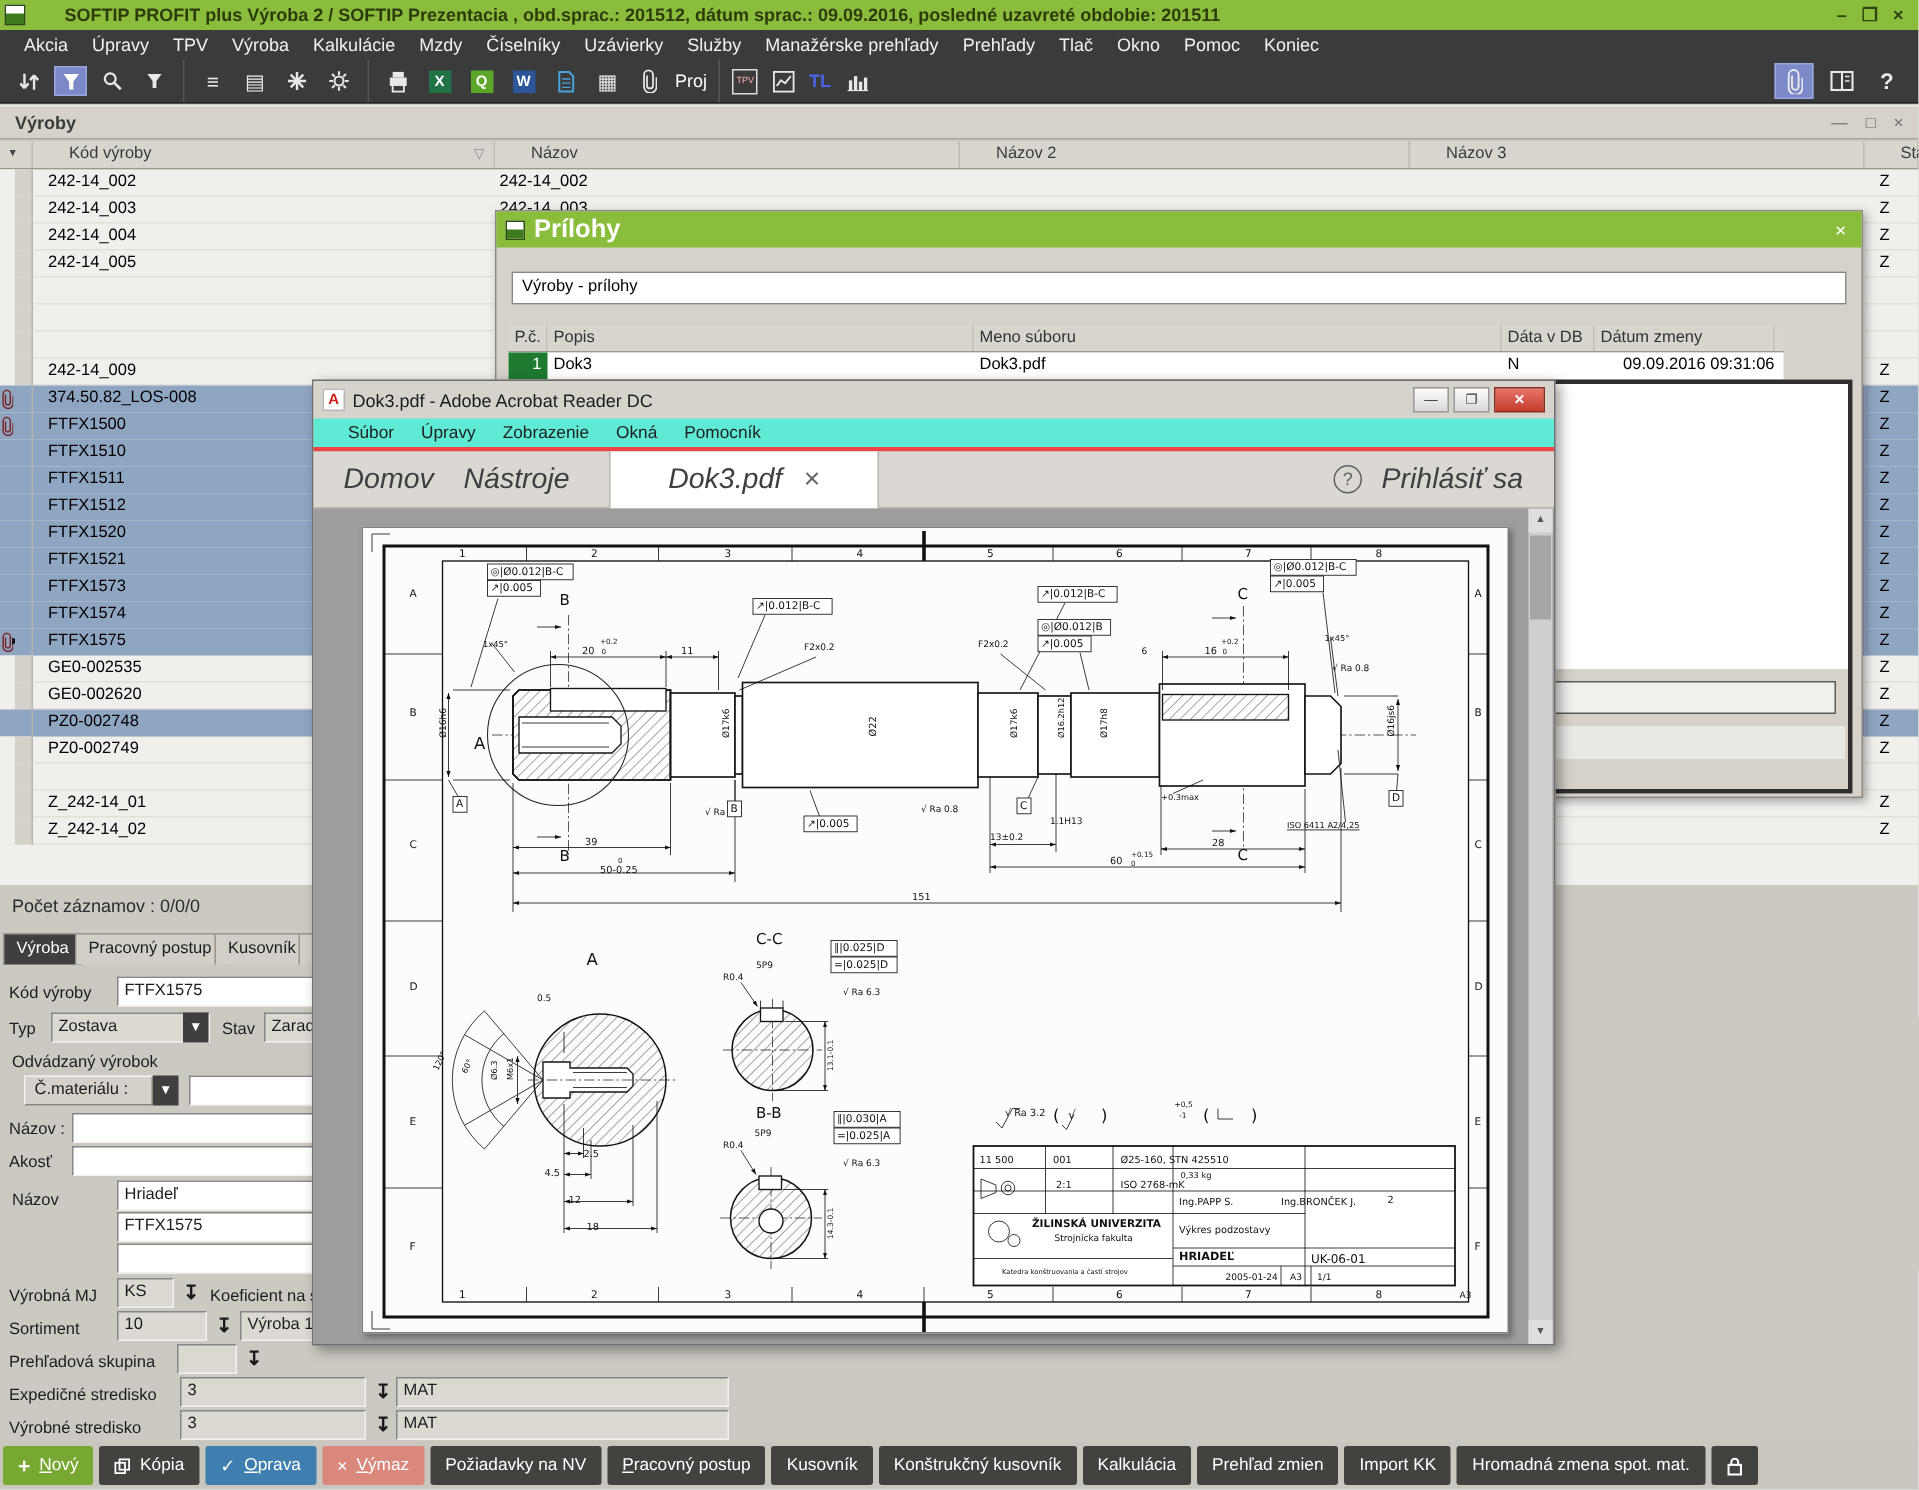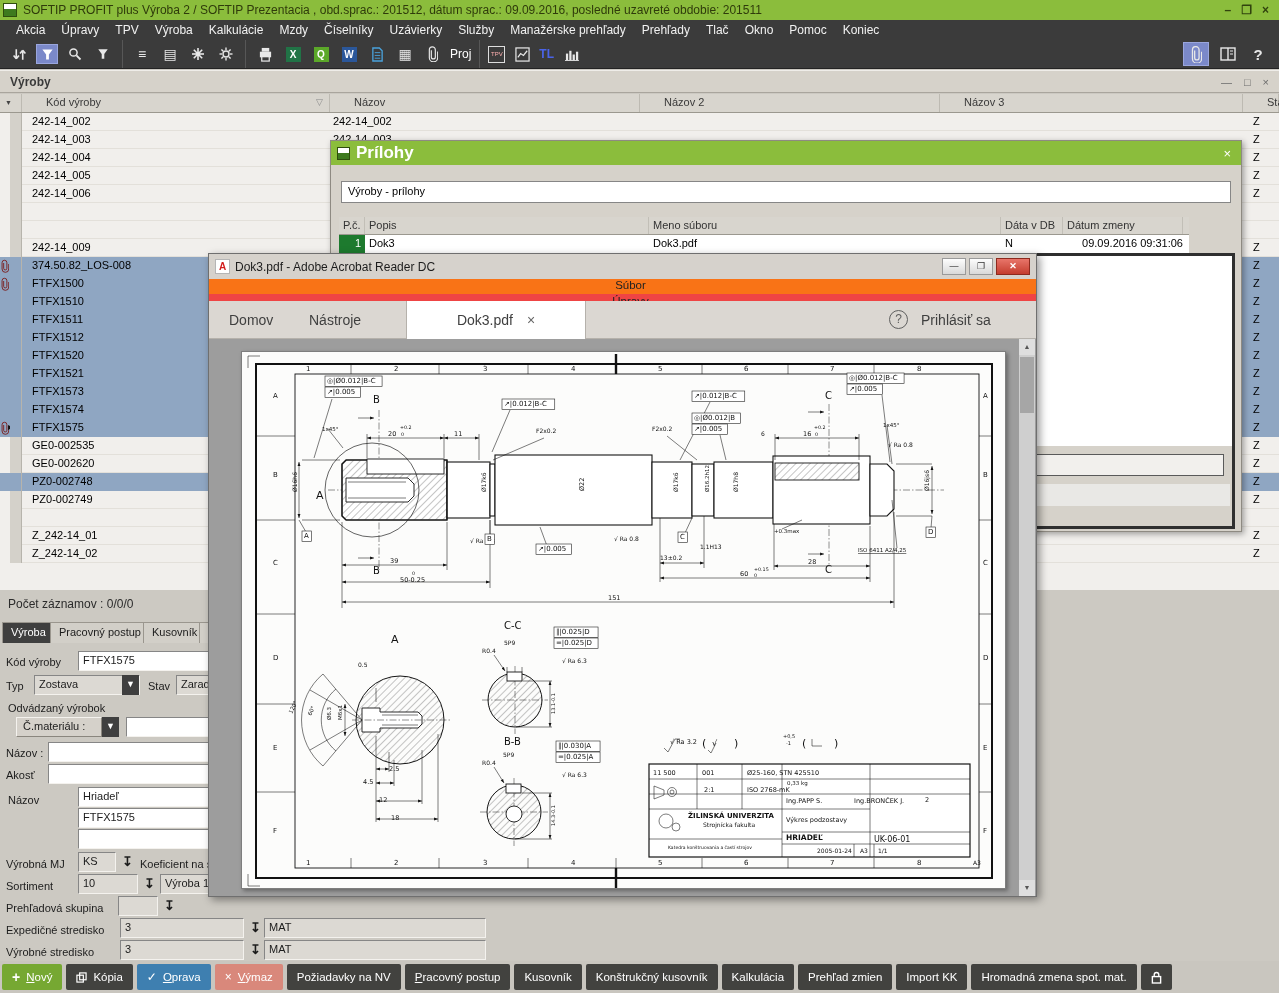--- a/index.html
+++ b/index.html
@@ -3,21 +3,21 @@
 <meta charset="utf-8">
 <style>
 * { margin:0; padding:0; box-sizing:border-box; }
 html,body { width:1279px; height:993px; overflow:hidden; font-family:"Liberation Sans",sans-serif; }
 #screen { position:relative; width:1279px; height:993px; background:#ccc9c2; }
 
 
 #titlebar { position:absolute; left:0; top:0; width:1279px; height:20px; background:#8bbd3c; display:flex; align-items:center; }
 #titlebar .logo { width:14px; height:14px; margin:0 6px 0 3px; background:#fff; border:1px solid #2f4d0d; position:relative; }
 #titlebar .logo::after { content:""; position:absolute; left:0; bottom:0; width:100%; height:7px; background:#3e7a1e; }
-#titlebar .ttl { font-size:12px; font-weight:normal; color:#2f3b0b; white-space:nowrap; }
+#titlebar .ttl { font-size:12px; font-weight:bold; color:#2f3b0b; white-space:nowrap;margin-left:20px; }
 #titlebar .ctrls { margin-left:auto; display:flex; gap:10px; padding-right:10px; color:#31430e; font-size:12px; font-weight:bold; }
 
 
 #menubar { position:absolute; left:0; top:20px; width:1279px; height:20px; background:#3b3b3b; display:flex; align-items:center; padding-left:8px; }
 #menubar span { color:#f1f1f1; font-size:12px; padding:0 8px; cursor:default; }
 
 
 #toolbar { position:absolute; left:0; top:40px; width:1279px; height:29px; background:#3b3b3b; border-bottom:1px solid #232323; display:flex; align-items:center; }
 .tbgroup { display:flex; align-items:center; gap:6px; padding:0 8px; height:100%; border-right:1px solid #575757; }
 .tbgroup.noline { border-right:none; }
@@ -91,24 +91,24 @@
 #dlg-list .panel .f2 { position:absolute; left:6px; top:38px; width:882px; height:22px; background:#e9e8e5; }
 
 
 #acro { position:absolute; left:208px; top:253px; width:829px; height:644px; background:#d6d2cc; border:1px solid #6f6f6f; box-shadow:3px 3px 8px rgba(0,0,0,.4); z-index:20; }
 #acro-title { height:25px; display:flex; align-items:center; background:#d6d2cc; }
 #acro-title .pdficon { width:15px; height:15px; background:#fff; border:1px solid #b5b5b5; color:#d21c1c; font-size:10px; font-weight:bold; text-align:center; line-height:14px; margin:0 5px 0 6px; }
 #acro-title .t { font-size:12px; color:#1c1c1c; }
 #acro-title .btns { margin-left:auto; display:flex; gap:3px; padding-right:6px; }
 #acro-title .wb { width:24px; height:17px; border:1px solid #9a9a9a; background:linear-gradient(#fdfdfd,#d9d9d9); font-size:9px; text-align:center; line-height:15px; color:#333; }
 #acro-title .wb.close { width:34px; background:linear-gradient(#e8756a,#c43d2e); color:#fff; font-weight:bold; border-color:#8d2a1e; }
-#acro-menu { height:22px; background:#f97316; border-bottom:7px solid #ef4444; display:flex; align-items:center; padding-left:16px; gap:4px;flex-direction:column; }
+#acro-menu { height:22px; background:#5eead4; border-bottom:3px solid #ef4444; display:flex; align-items:center; padding-left:16px; gap:4px; }
 #acro-menu span { font-size:11.5px; color:#222; padding:0 7px; }
 #acro-tabs { height:38px; background:#dbd7d2; border-bottom:1px solid #b5b1ab; position:relative; }
-#acro-tabs .tb { position:absolute; top:0; height:38px; font-size:14px; color:#3f3f3f; display:flex; align-items:center; }
+#acro-tabs .tb { position:absolute; top:0; height:38px; font-size:19px; color:#3f3f3f; display:flex; align-items:center;font-style:italic; }
 #acro-tabs .doc { background:#fff; border-left:1px solid #b5b1ab; border-right:1px solid #b5b1ab; justify-content:center; gap:14px; }
 #acro-tabs .q { position:absolute; width:19px; height:19px; border:1.6px solid #5f5f5f; border-radius:50%; color:#5f5f5f; font-size:12px; text-align:center; line-height:17px; top:9px; }
 #acro-content { position:absolute; left:0; top:85px; width:827px; height:557px; background:#9d9d9d; overflow:hidden; }
 #page { position:absolute; left:32px; top:12px; width:765px; height:538px; background:#fcfcfb; border:1px solid #7e7e7e; box-shadow:2px 2px 4px rgba(0,0,0,.35); }
 #scroll { position:absolute; right:1px; top:0; width:16px; height:557px; background:#cfcfcf; }
 #scroll .btn { position:absolute; left:0; width:16px; height:16px; background:#dedede; color:#555; font-size:7px; text-align:center; line-height:16px; }
 #scroll .thumb { position:absolute; left:1px; top:18px; width:14px; height:56px; background:#a6a6a6; }
 #dw text { font-family:"DejaVu Sans",sans-serif; fill:#111; }
 .dimline { stroke:#111; stroke-width:0.55; }
 .cl { stroke:#333; stroke-width:0.55; stroke-dasharray:7 2 1.5 2; fill:none; }
@@ -374,21 +374,20 @@
         <div class="cell c-m2"></div>
         <div class="cell c-kod">242-14_005</div>
         <div class="cell c-n1"></div>
         <div class="cell c-n2"></div>
         <div class="cell c-n3"></div>
         <div class="cell c-stav">Z</div>
       </div>
       <div class="trow">
         <div class="cell c-m1"></div>
         <div class="cell c-m2"></div>
-        <div class="cell c-kod">242-14_006</div>
         <div class="cell c-n1"></div>
         <div class="cell c-n2"></div>
         <div class="cell c-n3"></div>
         <div class="cell c-stav">Z</div>
       </div>
       <div class="trow">
         <div class="cell c-m1"></div>
         <div class="cell c-m2"></div>
         <div class="cell c-n1"></div>
         <div class="cell c-n2"></div>

